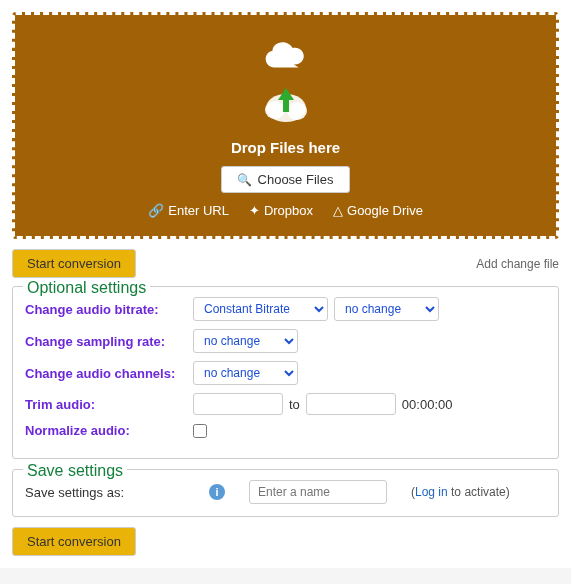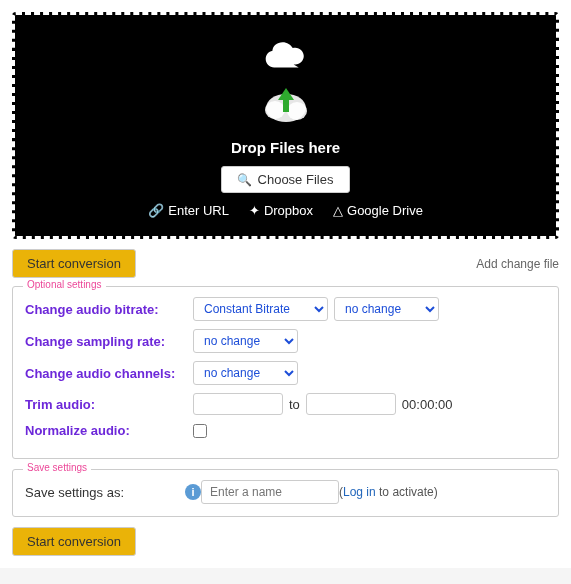--- a/index.html
+++ b/index.html
@@ -12,21 +12,21 @@
       min-height: 584px;
     }
     .outer {
       background: #fff;
       padding: 12px;
       width: 571px;
     }
 
     
     .drop-zone {
-      background: #000000;
+      background: #a16207;
       border: 3px dashed #fff;
       border-radius: 4px;
       padding: 20px 10px 18px;
       text-align: center;
       color: #fff;
       margin-bottom: 10px;
     }
     .upload-icon {
       margin-bottom: 6px;
     }
@@ -94,22 +94,22 @@
 
     
     .settings-section {
       border: 1px solid #ccc;
       border-radius: 3px;
       padding: 10px 12px 12px;
       margin-bottom: 10px;
       position: relative;
     }
     .section-legend {
-      font-size: 10px;
-      color: #ec4899;
+      font-size: 16px;
+      color: #15803d;
       position: absolute;
       top: -8px;
       left: 10px;
       background: #fff;
       padding: 0 4px;
     }
     .settings-row {
       display: flex;
       align-items: center;
       margin-bottom: 8px;
@@ -162,21 +162,21 @@
     .save-section {
       border: 1px solid #ccc;
       border-radius: 3px;
       padding: 10px 12px 12px;
       margin-bottom: 10px;
       position: relative;
     }
     .save-row {
       display: flex;
       align-items: center;
-      gap: 0;
+      gap: 24px;
     }
     .save-label {
       width: 160px;
       font-size: 13px;
       color: #333;
       flex-shrink: 0;
     }
     .info-icon {
       width: 16px;
       height: 16px;

